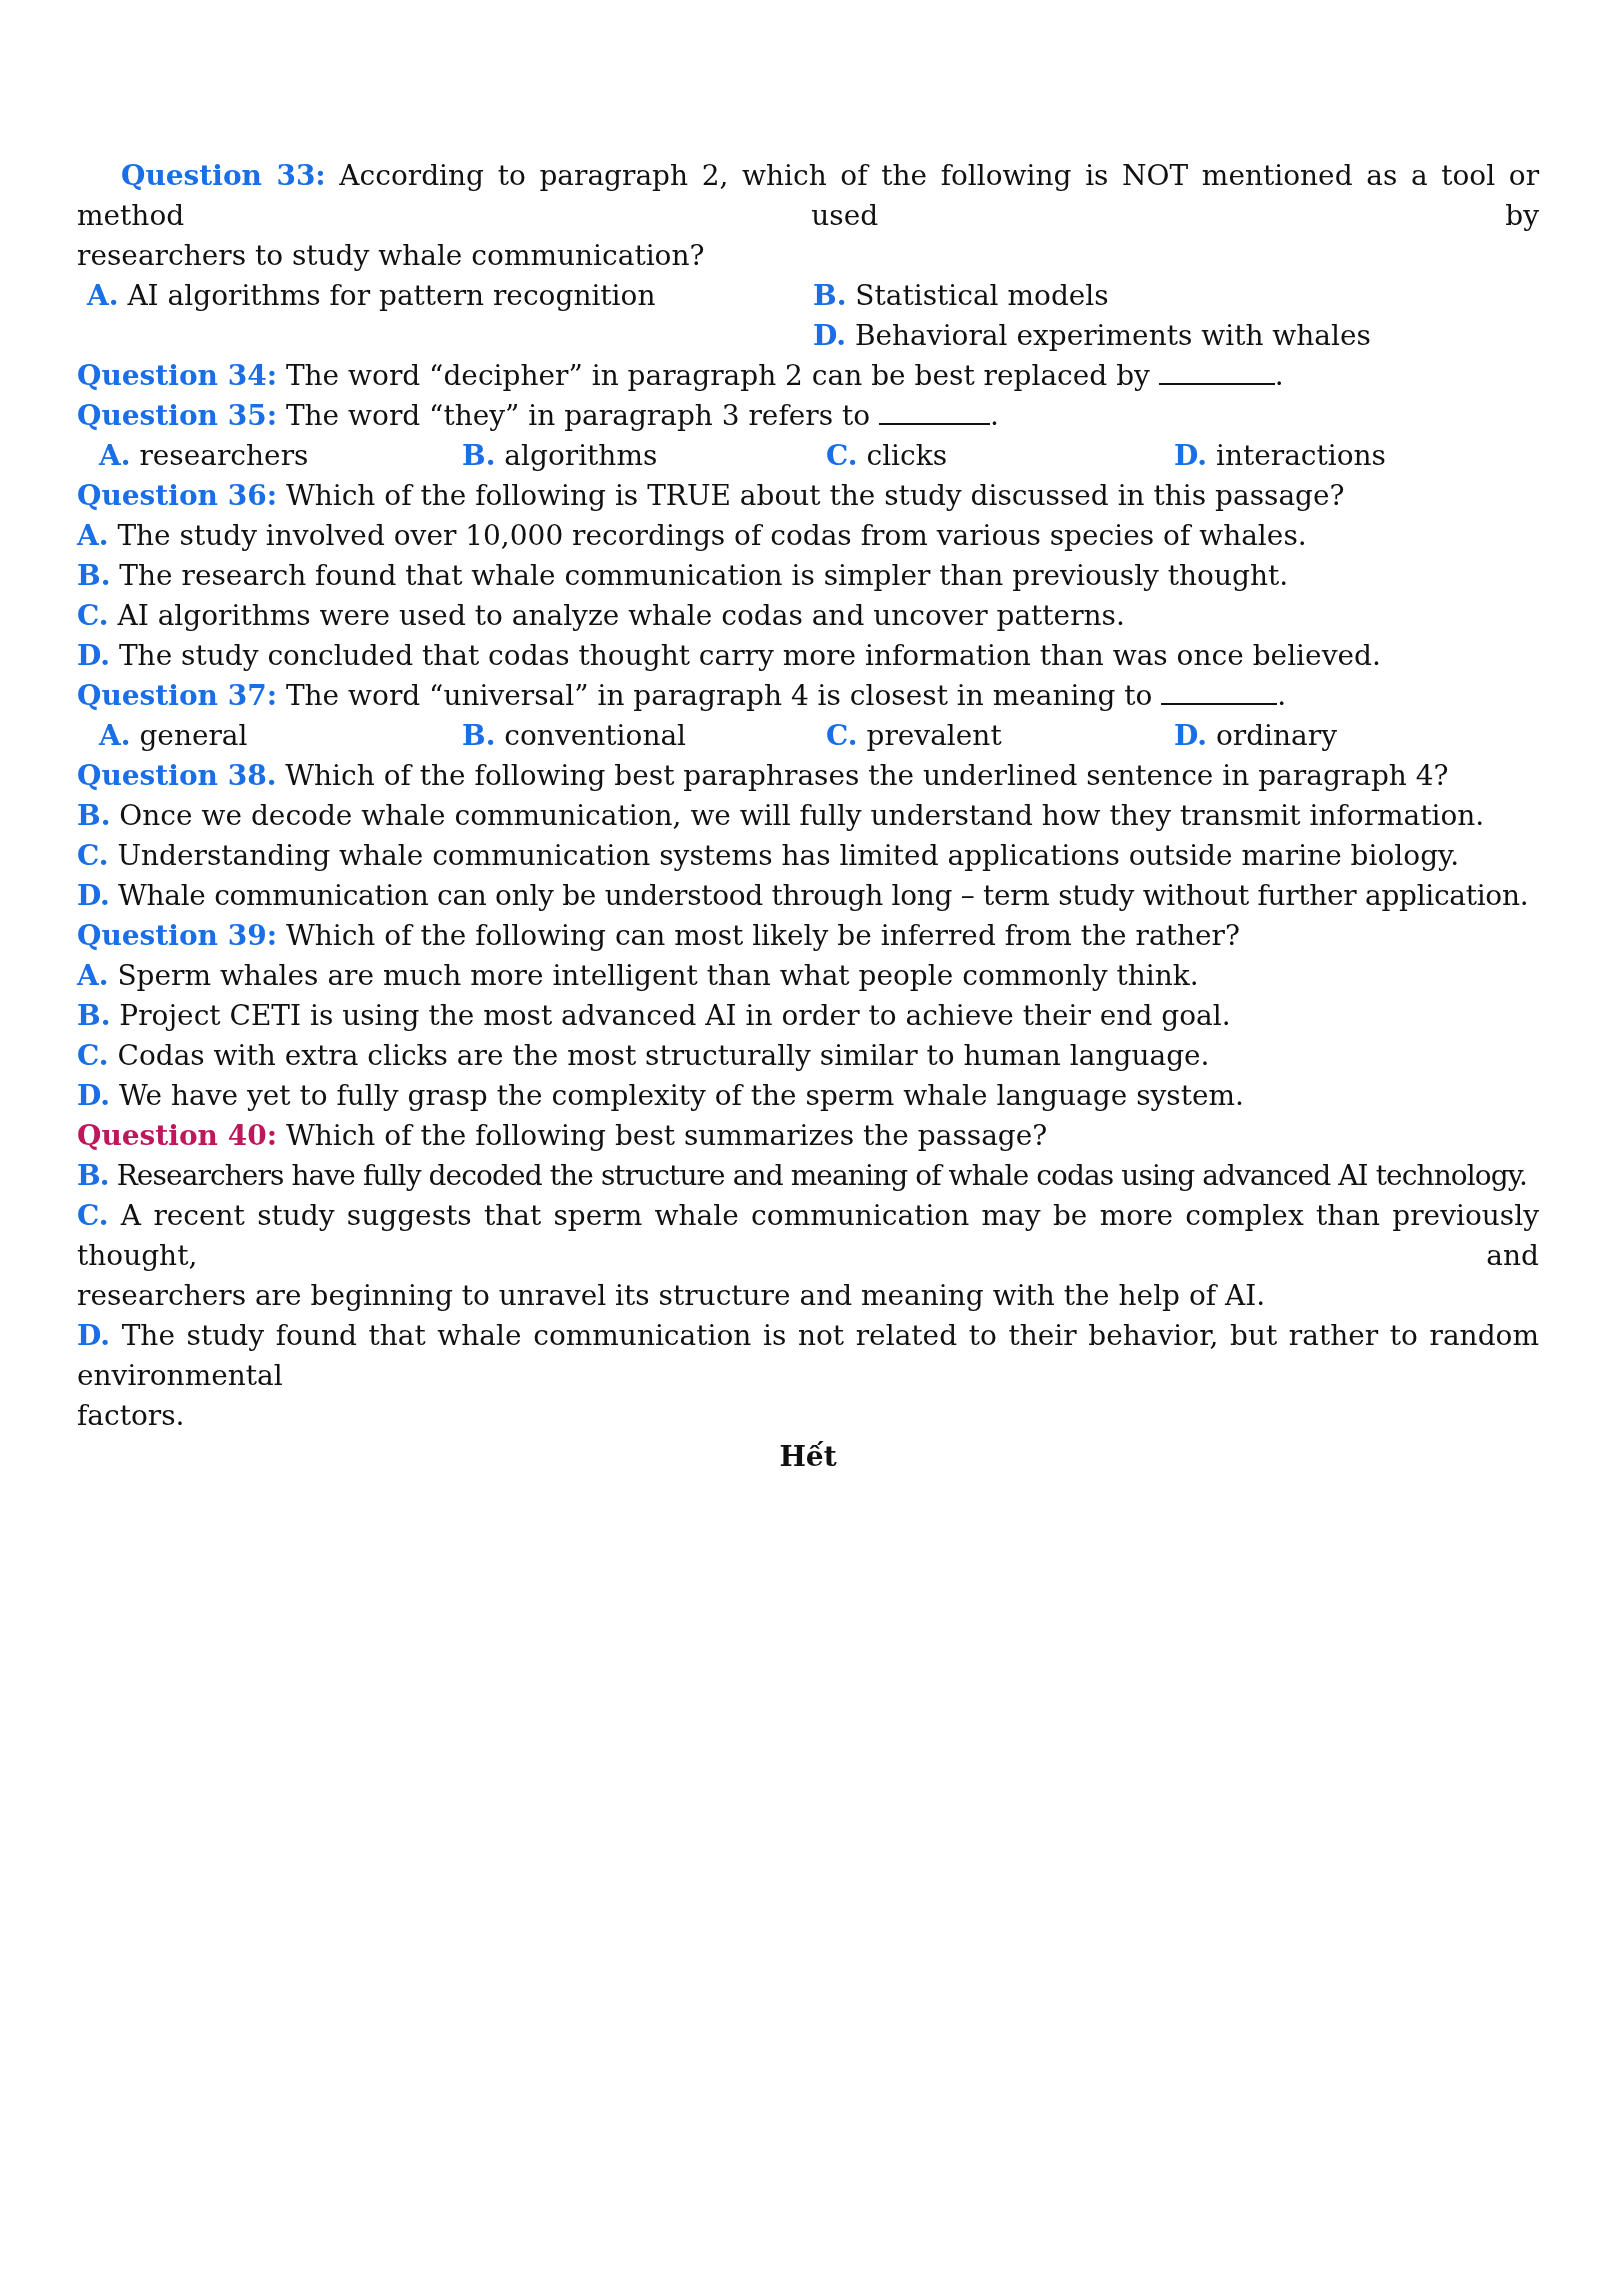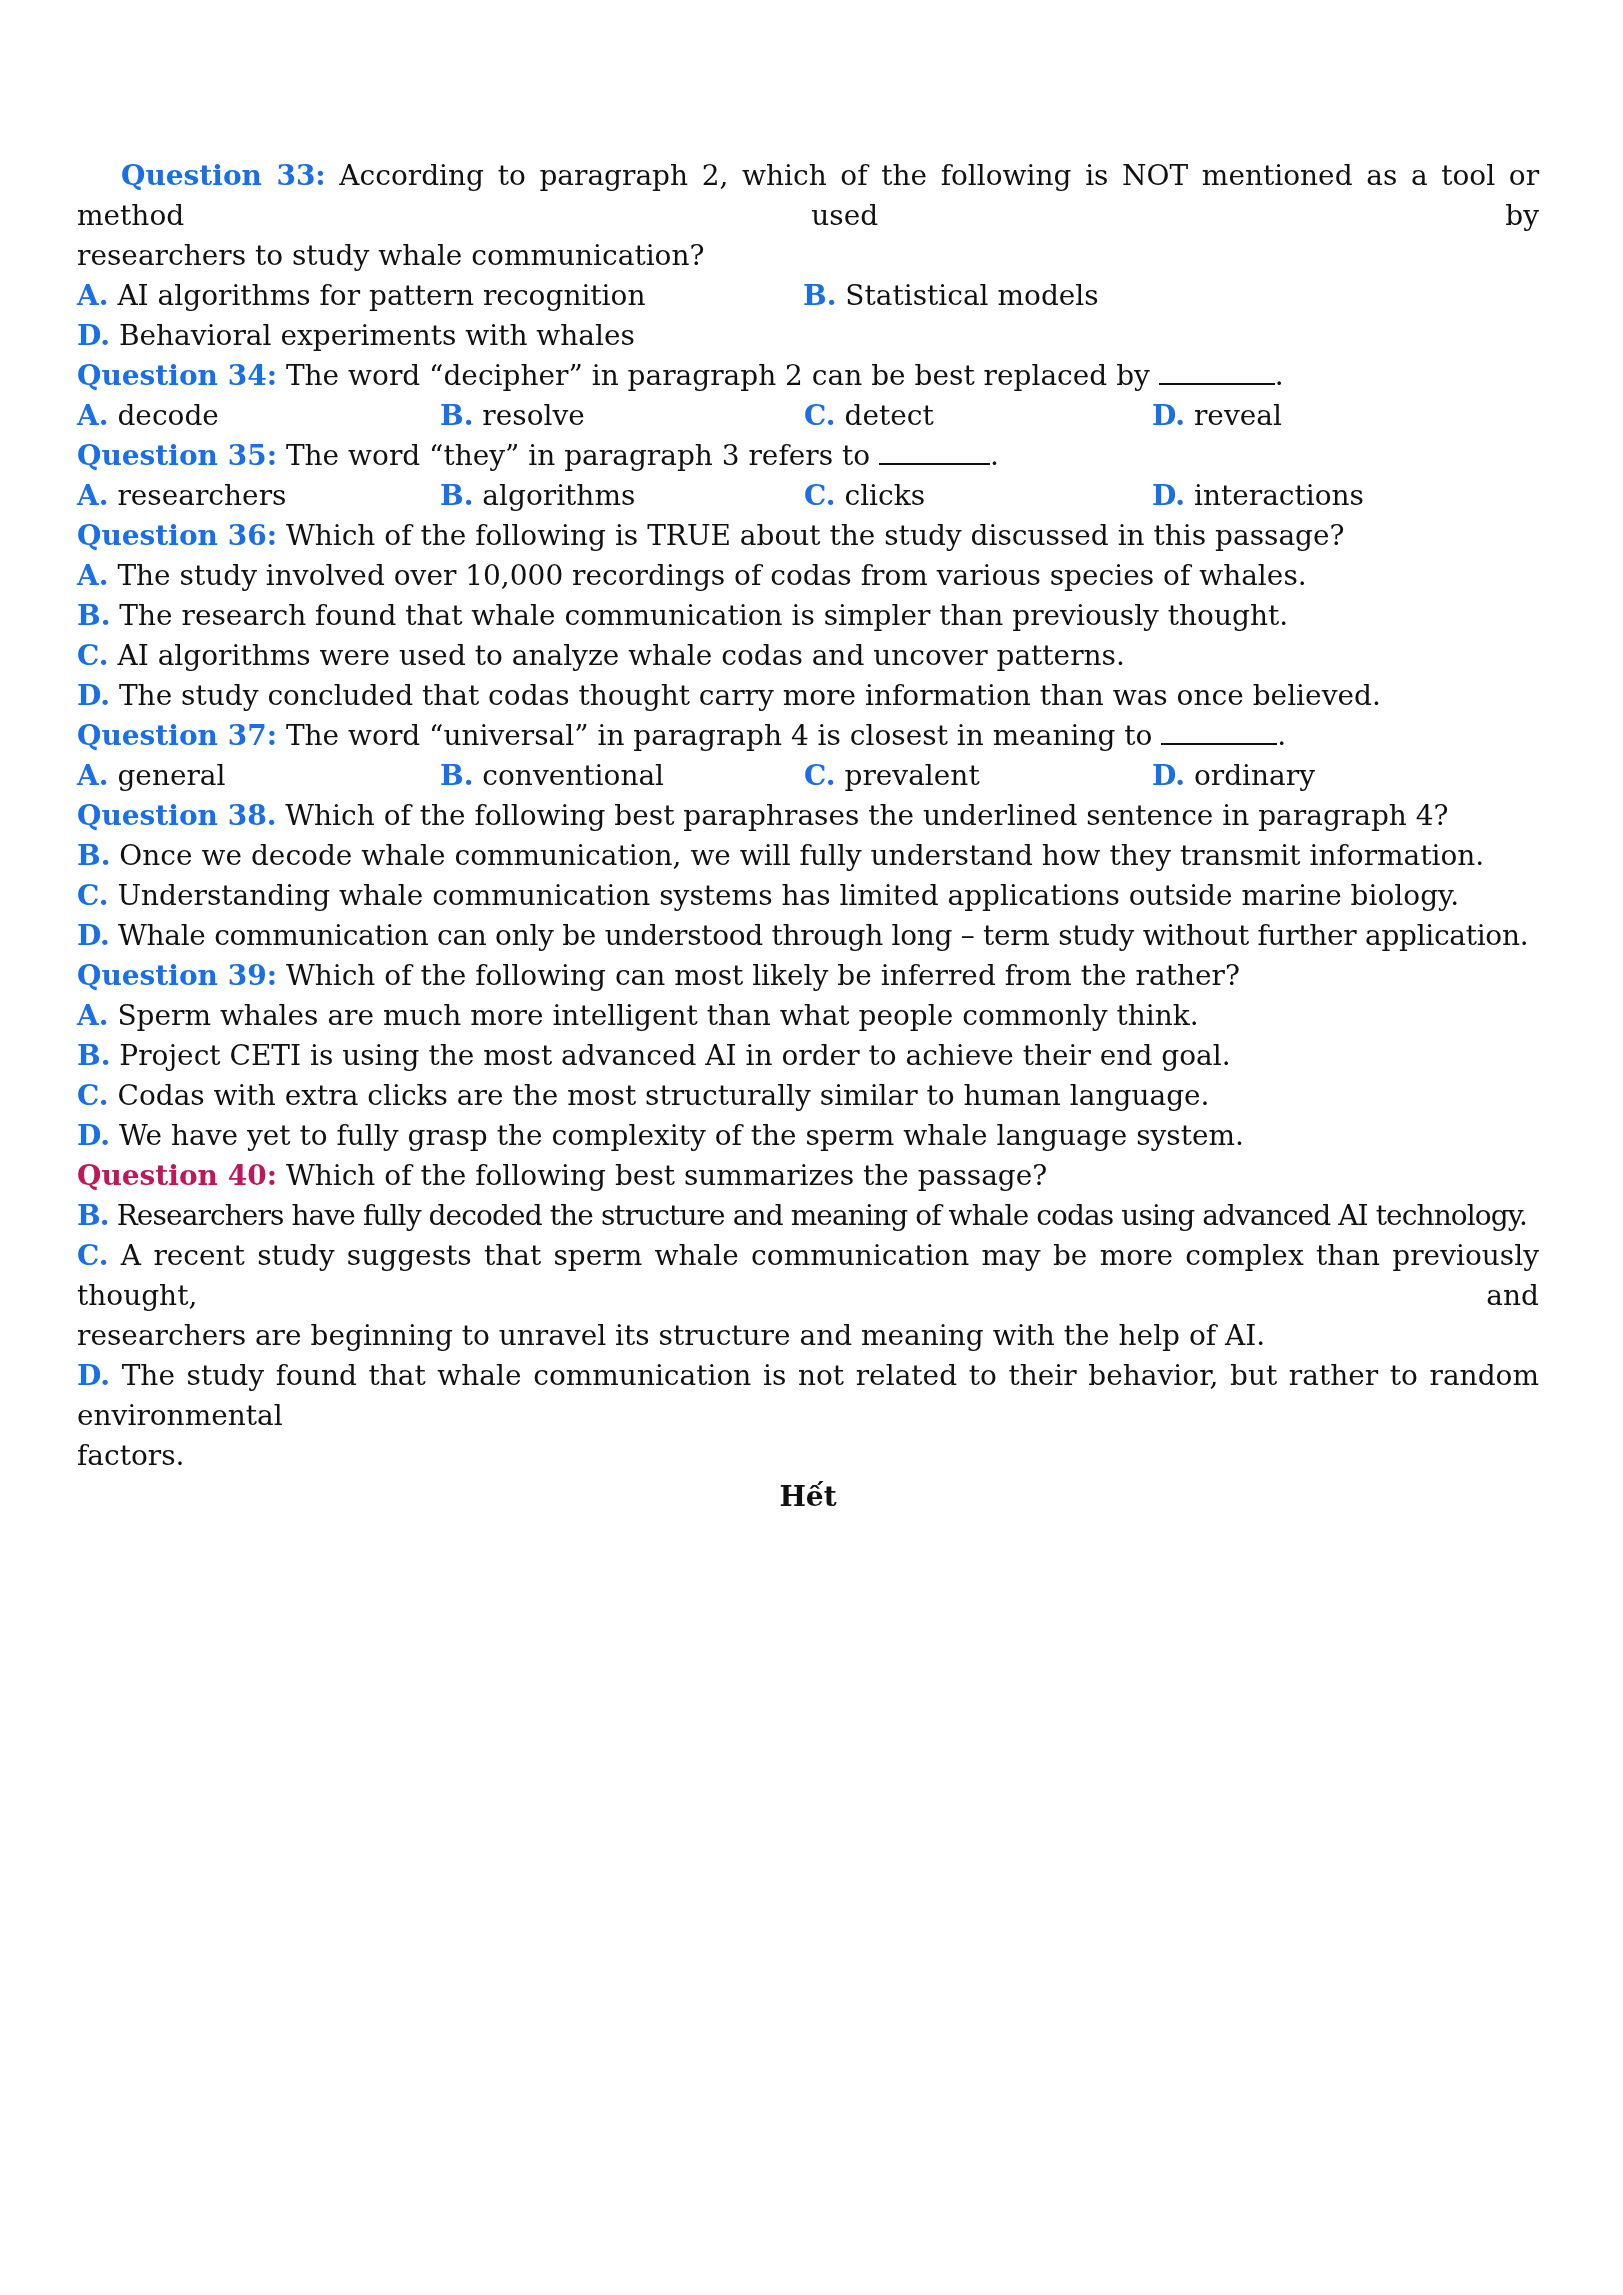--- a/index.html
+++ b/index.html
@@ -6,21 +6,21 @@
     body { width: 1623px; height: 2295px; position: relative; overflow: hidden; }
     .page {
       position: absolute; left: 77px; top: 156px; width: 1462px;
       font-family: "DejaVu Serif", "Liberation Serif", serif;
       font-size: 28px; line-height: 40px; color: #111111;
     }
     .line { display: block; }
     .just { text-align: justify; text-align-last: justify; }
     .qlabel { color: #1a6fe6; font-weight: bold; }
     .olabel { color: #1a6fe6; font-weight: bold; }
-    .row { display: flex; }
+    .row { display: flex; justify-content: flex-end; }
     .row4 .opt { width: 365px; flex: 0 0 auto; }
     .row4 .opt:nth-child(1) { width: 363px; }
     .row4 .opt:nth-child(2) { width: 364px; }
     .row4 .opt:nth-child(3) { width: 348px; }
     .row2 .opt { width: 726px; flex: 0 0 auto; }
     .opt, .optline { white-space: nowrap; }
     .blank { display: inline-block; width: 116px; border-bottom: 2px solid #111; height: 26px; vertical-align: baseline; }
     .blank.short { width: 111px; }
     .end { text-align: center; font-weight: bold; margin-top: 1.3px; }
   </style>
@@ -36,26 +36,20 @@
       <span class="opt"><span class="olabel" style="color: rgb(26, 111, 230);">A.</span> <span>AI algorithms for pattern recognition</span></span>
       <span class="opt"><span class="olabel" style="color: rgb(26, 111, 230);">B.</span> <span>Statistical models</span></span>
     </div>
     <div class="row row2">
       <span class="opt"><span class="olabel" style="color: rgb(26, 111, 230);">D.</span> <span>Behavioral experiments with whales</span></span>
     </div>
   </div>
 
   <div>
     <span class="line"><span class="qlabel" style="color: rgb(26, 111, 230);">Question 34:</span> <span>The word “decipher” in paragraph 2 can be best replaced by</span> <span class="blank"></span><span>.</span></span>
-    <div class="row row4">
-      <span class="opt"><span class="olabel" style="color: rgb(26, 111, 230);">A.</span> <span>decode</span></span>
-      <span class="opt"><span class="olabel" style="color: rgb(26, 111, 230);">B.</span> <span>resolve</span></span>
-      <span class="opt"><span class="olabel" style="color: rgb(26, 111, 230);">C.</span> <span>detect</span></span>
-      <span class="opt"><span class="olabel" style="color: rgb(26, 111, 230);">D.</span> <span>reveal</span></span>
-    </div>
   </div>
 
   <div>
     <span class="line"><span class="qlabel" style="color: rgb(26, 111, 230);">Question 35:</span> <span>The word “they” in paragraph 3 refers to</span> <span class="blank short"></span><span>.</span></span>
     <div class="row row4">
       <span class="opt"><span class="olabel" style="color: rgb(26, 111, 230);">A.</span> <span>researchers</span></span>
       <span class="opt"><span class="olabel" style="color: rgb(26, 111, 230);">B.</span> <span>algorithms</span></span>
       <span class="opt"><span class="olabel" style="color: rgb(26, 111, 230);">C.</span> <span>clicks</span></span>
       <span class="opt"><span class="olabel" style="color: rgb(26, 111, 230);">D.</span> <span>interactions</span></span>
     </div>

